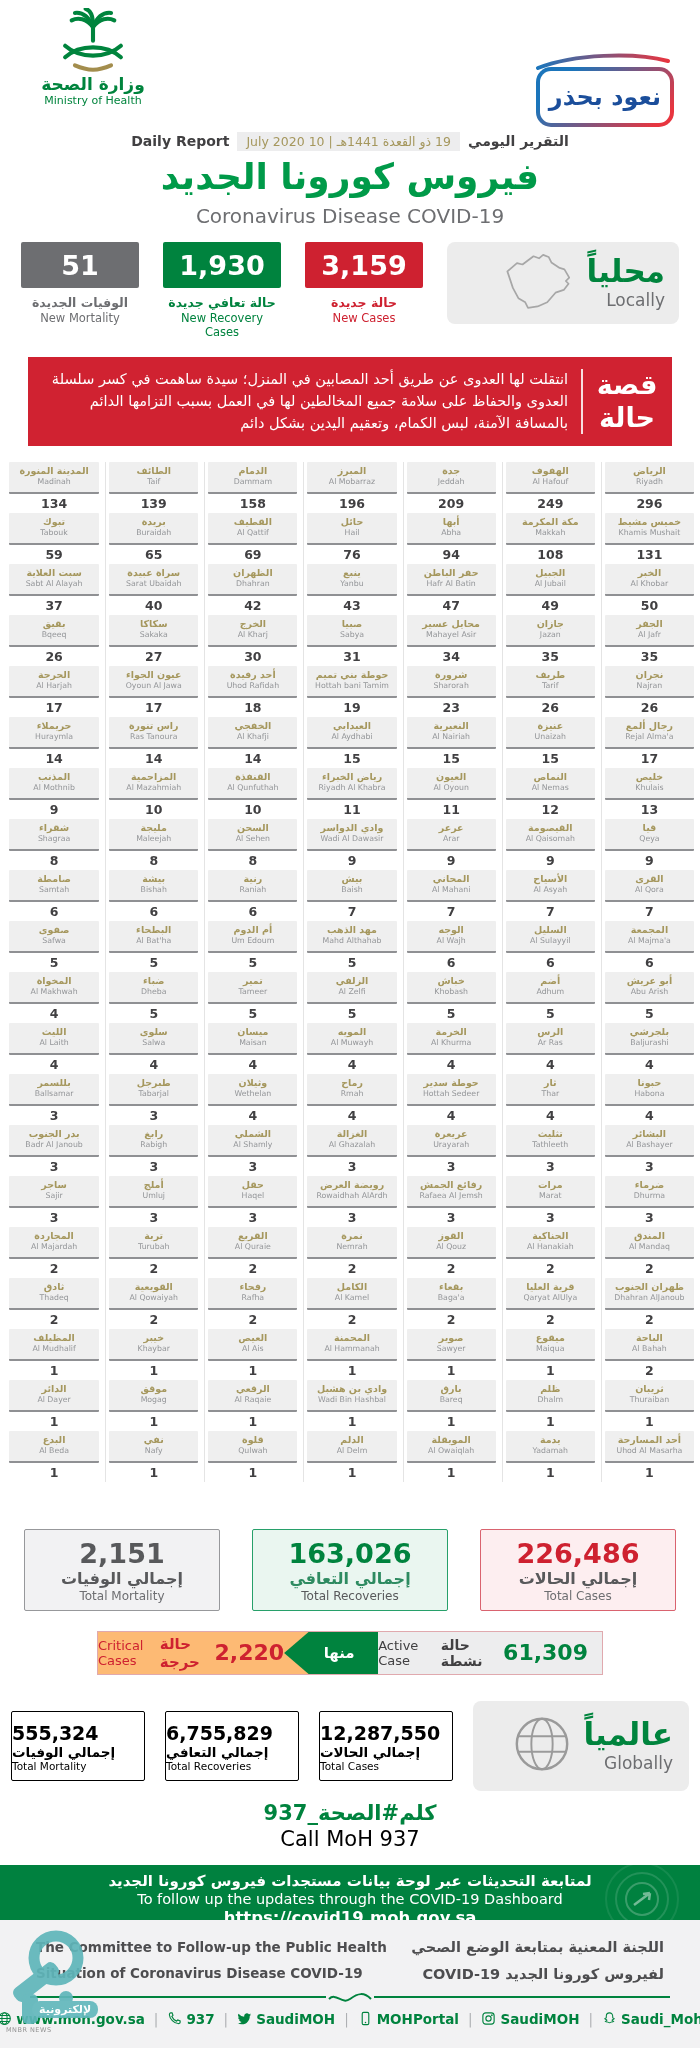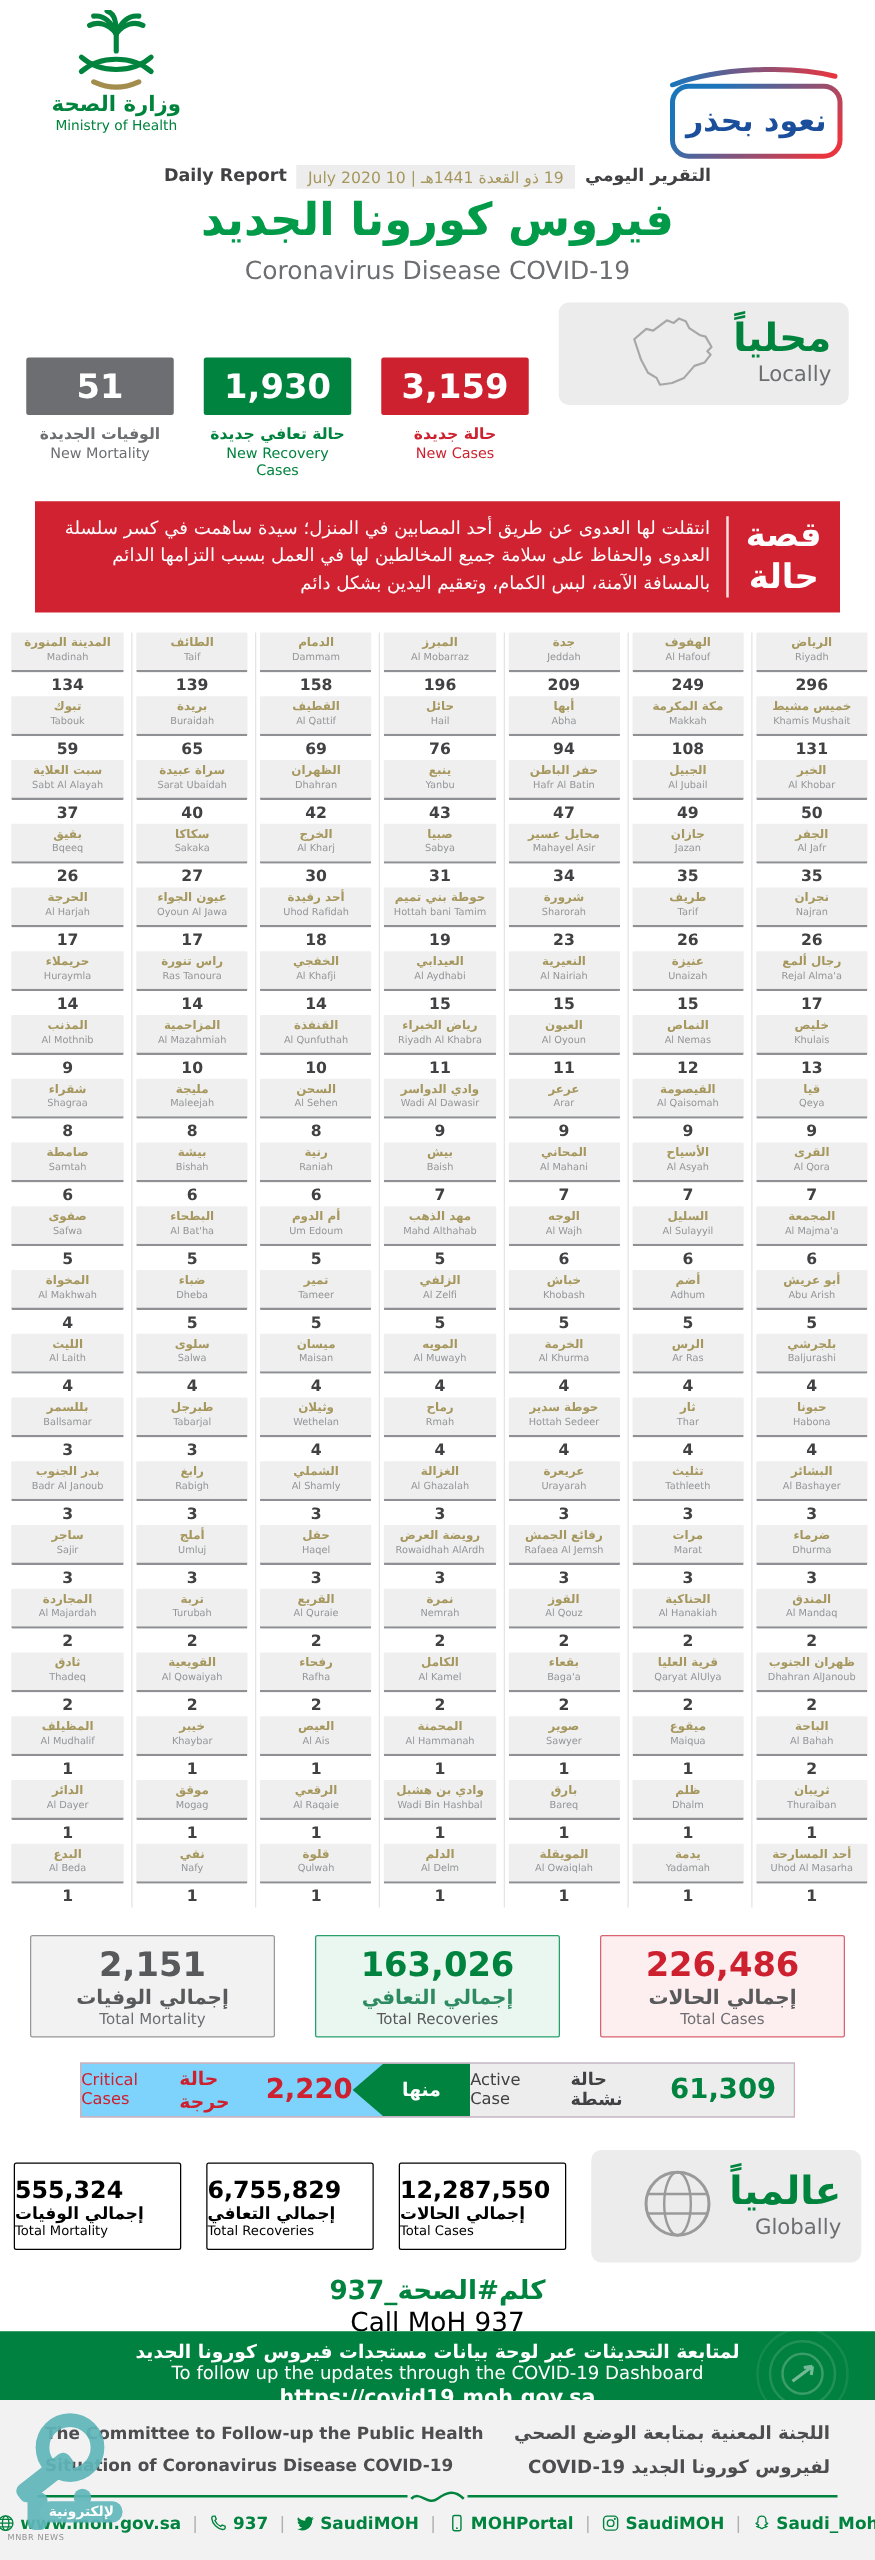--- a/index.html
+++ b/index.html
@@ -24,21 +24,21 @@
   .date-row .rpt-ar { font-size:14px; font-weight:bold; color:#414042; }
   .date-row .date-chip { background:#ededee; color:#a5975d; font-size:12.5px; padding:2px 9px; direction:rtl; }
   .date-row .rpt-en { font-size:14px; font-weight:bold; color:#414042; }
 
   
   .main-title { text-align:center; color:#009a49; font-size:36px; font-weight:bold; margin-top:4px; }
   .sub-title  { text-align:center; color:#6d6e71; font-size:20px; margin-top:7px; }
 
   
   .stats-row { display:flex; justify-content:center; align-items:flex-start; gap:24px; margin-top:14px; }
-  .stat { width:118px; text-align:center;margin-top:44px; }
+  .stat { width:118px; text-align:center; }
   .stat .box { height:46px; border-radius:2px; display:flex; align-items:center; justify-content:center;
                color:#fff; font-size:27px; font-weight:bold; }
   .stat .lbl-ar { font-size:12.5px; font-weight:bold; margin-top:7px; }
   .stat .lbl-en { font-size:11.5px; margin-top:1px; }
   .bg-gray { background:#6d6e71; } .c-gray { color:#6d6e71; }
   .bg-green { background:#00833e; } .c-green { color:#00833e; }
   .bg-red { background:#ce2130; } .c-red { color:#ce2130; }
   .local-panel { width:232px; height:82px; background:#ececec; border-radius:8px;
                  display:flex; align-items:center; justify-content:flex-end; gap:6px; padding:0 14px 0 6px; }
   .local-panel .txt { text-align:right; }
@@ -57,34 +57,34 @@
             direction:rtl; column-gap:6px; }
   .cell { border-left:1px solid #e4e4e4; padding-left:3px; }
   .cell:nth-child(7n) { border-left:none; }
   .cell-head { background:#efefef; border-bottom:2px solid #8f9093; height:32px; overflow:hidden;
                text-align:center; padding-top:3px; border-radius:1px; }
   .city-ar { font-size:9.5px; font-weight:bold; color:#a5975d; line-height:1.25; white-space:nowrap; }
   .city-en { font-size:7.8px; color:#939598; line-height:1.35; white-space:nowrap; }
   .city-num { text-align:center; font-size:12.5px; font-weight:bold; color:#414042; line-height:19px; }
 
   
-  .totals { display:flex; justify-content:center; gap:32px; margin-top:22px;border-radius:20px; }
+  .totals { display:flex; justify-content:center; gap:32px; margin-top:47px;border-radius:20px; }
   .tbox { width:196px; border:1px solid; border-radius:2px; text-align:center; padding:9px 0 7px; }
   .tbox .v { font-size:27px; font-weight:bold; line-height:1.1; }
   .tbox .la { font-size:16px; font-weight:bold; direction:rtl; }
   .tbox .le { font-size:12px; margin-top:1px; }
   .tbox.t-gray { background:#f2f2f3; border-color:#97989b; }
   .tbox.t-gray .v,.tbox.t-gray .la { color:#58595b; } .tbox.t-gray .le { color:#6d6e71; }
   .tbox.t-green { background:#eaf6f0; border-color:#27a06a; }
   .tbox.t-green .v { color:#00833e; } .tbox.t-green .la { color:#2e8b61; } .tbox.t-green .le { color:#58595b; }
   .tbox.t-red { background:#fdeef0; border-color:#d9636f; }
   .tbox.t-red .v { color:#ce2130;text-align:center; } .tbox.t-red .la { color:#58595b; } .tbox.t-red .le { color:#6d6e71; }
 
   
-  .active-bar { width:572px; height:44px; margin:20px auto 0; border:1px solid #e0a9ae; display:flex; background:#7dd3fc; }
+  .active-bar { width:506px; height:44px; margin:20px auto 0; border:1px solid #e0a9ae; display:flex; background:#fdba74; }
   .crit { flex:1.02; display:flex; align-items:center; justify-content:center; gap:8px; color:#ce2130; }
   .crit .cv { font-size:22px; font-weight:bold; }
   .crit .ca { font-size:15px; font-weight:bold; }
   .crit .ce { font-size:13px; }
   .chev { width:94px; background:#00833e; color:#fff; display:flex; align-items:center; justify-content:center;
           clip-path:polygon(100% 0,26% 0,0 50%,26% 100%,100% 100%);
           font-size:15px; font-weight:bold; padding-left:16px; }
   .act { flex:1.15; background:#ededee; display:flex; align-items:center; justify-content:flex-end; gap:7px; padding-right:14px; }
   .act .ae { font-size:13px; color:#414042; }
   .act .aa { font-size:14px; font-weight:bold; color:#414042; }

